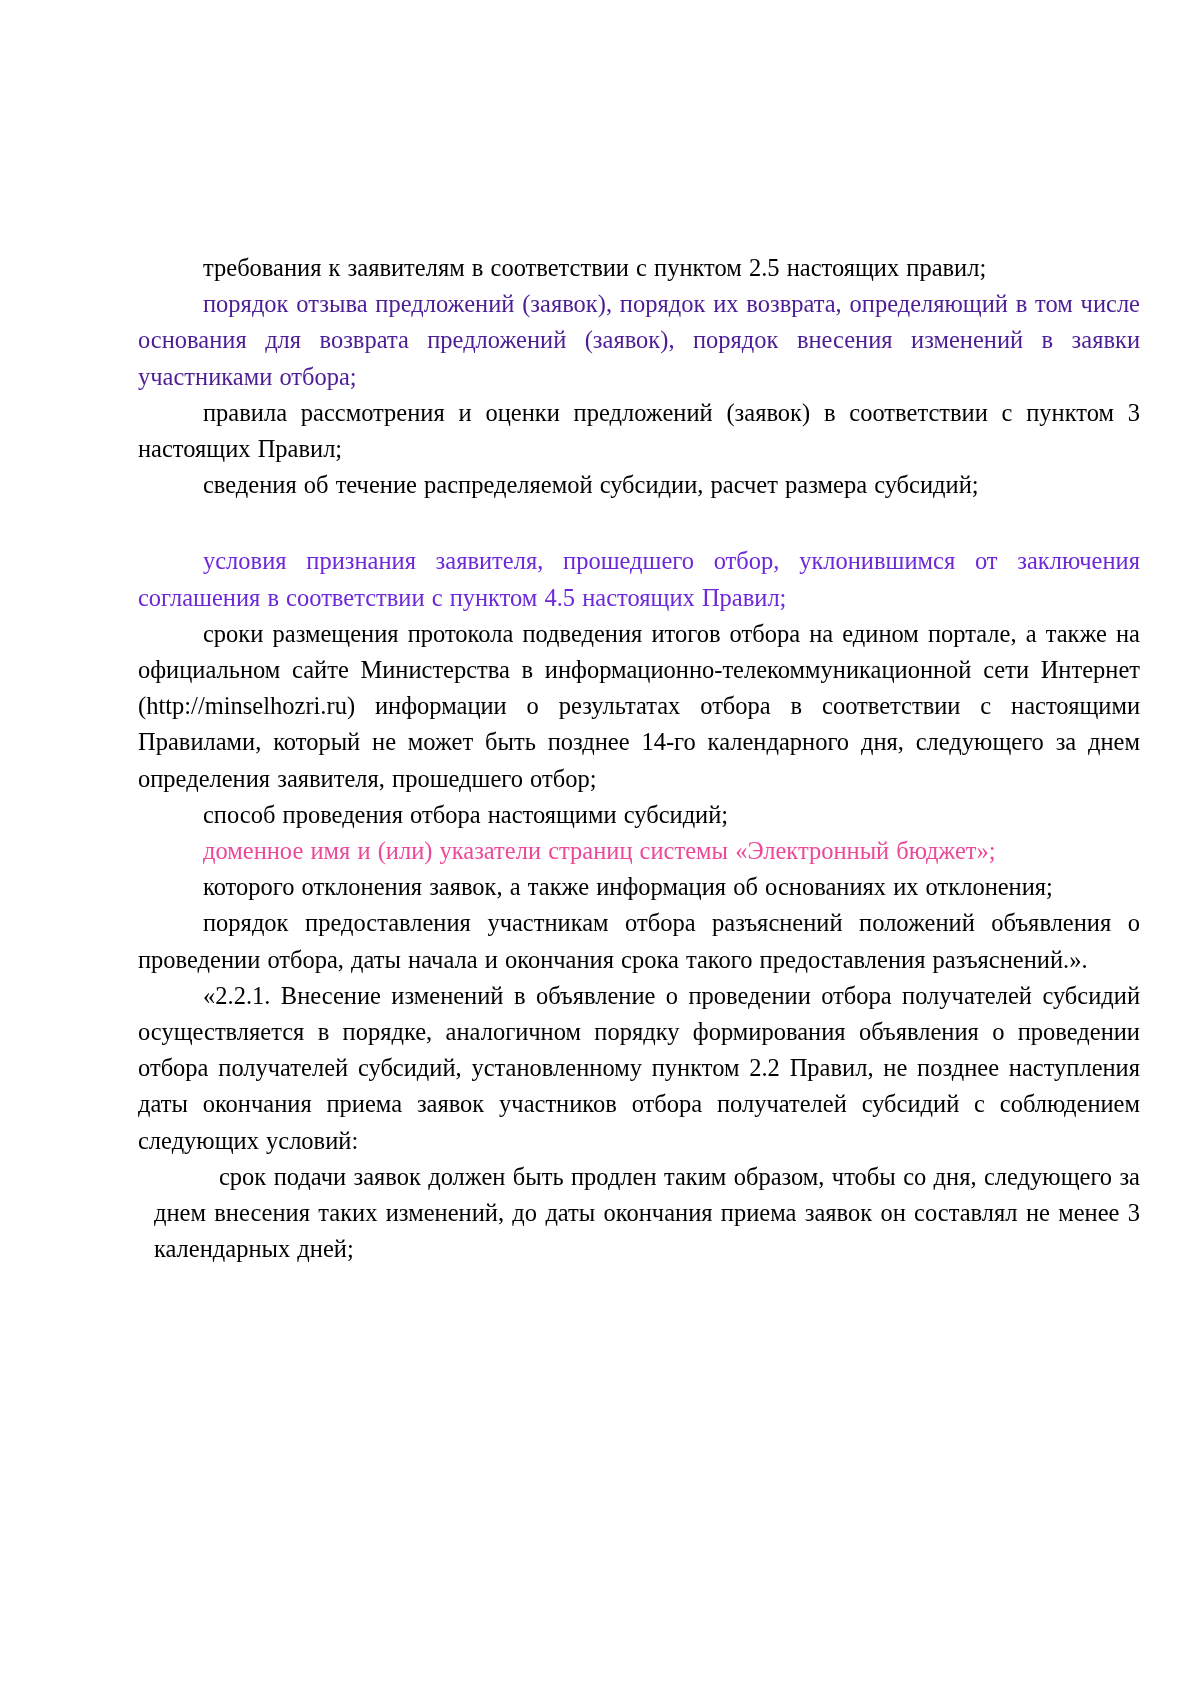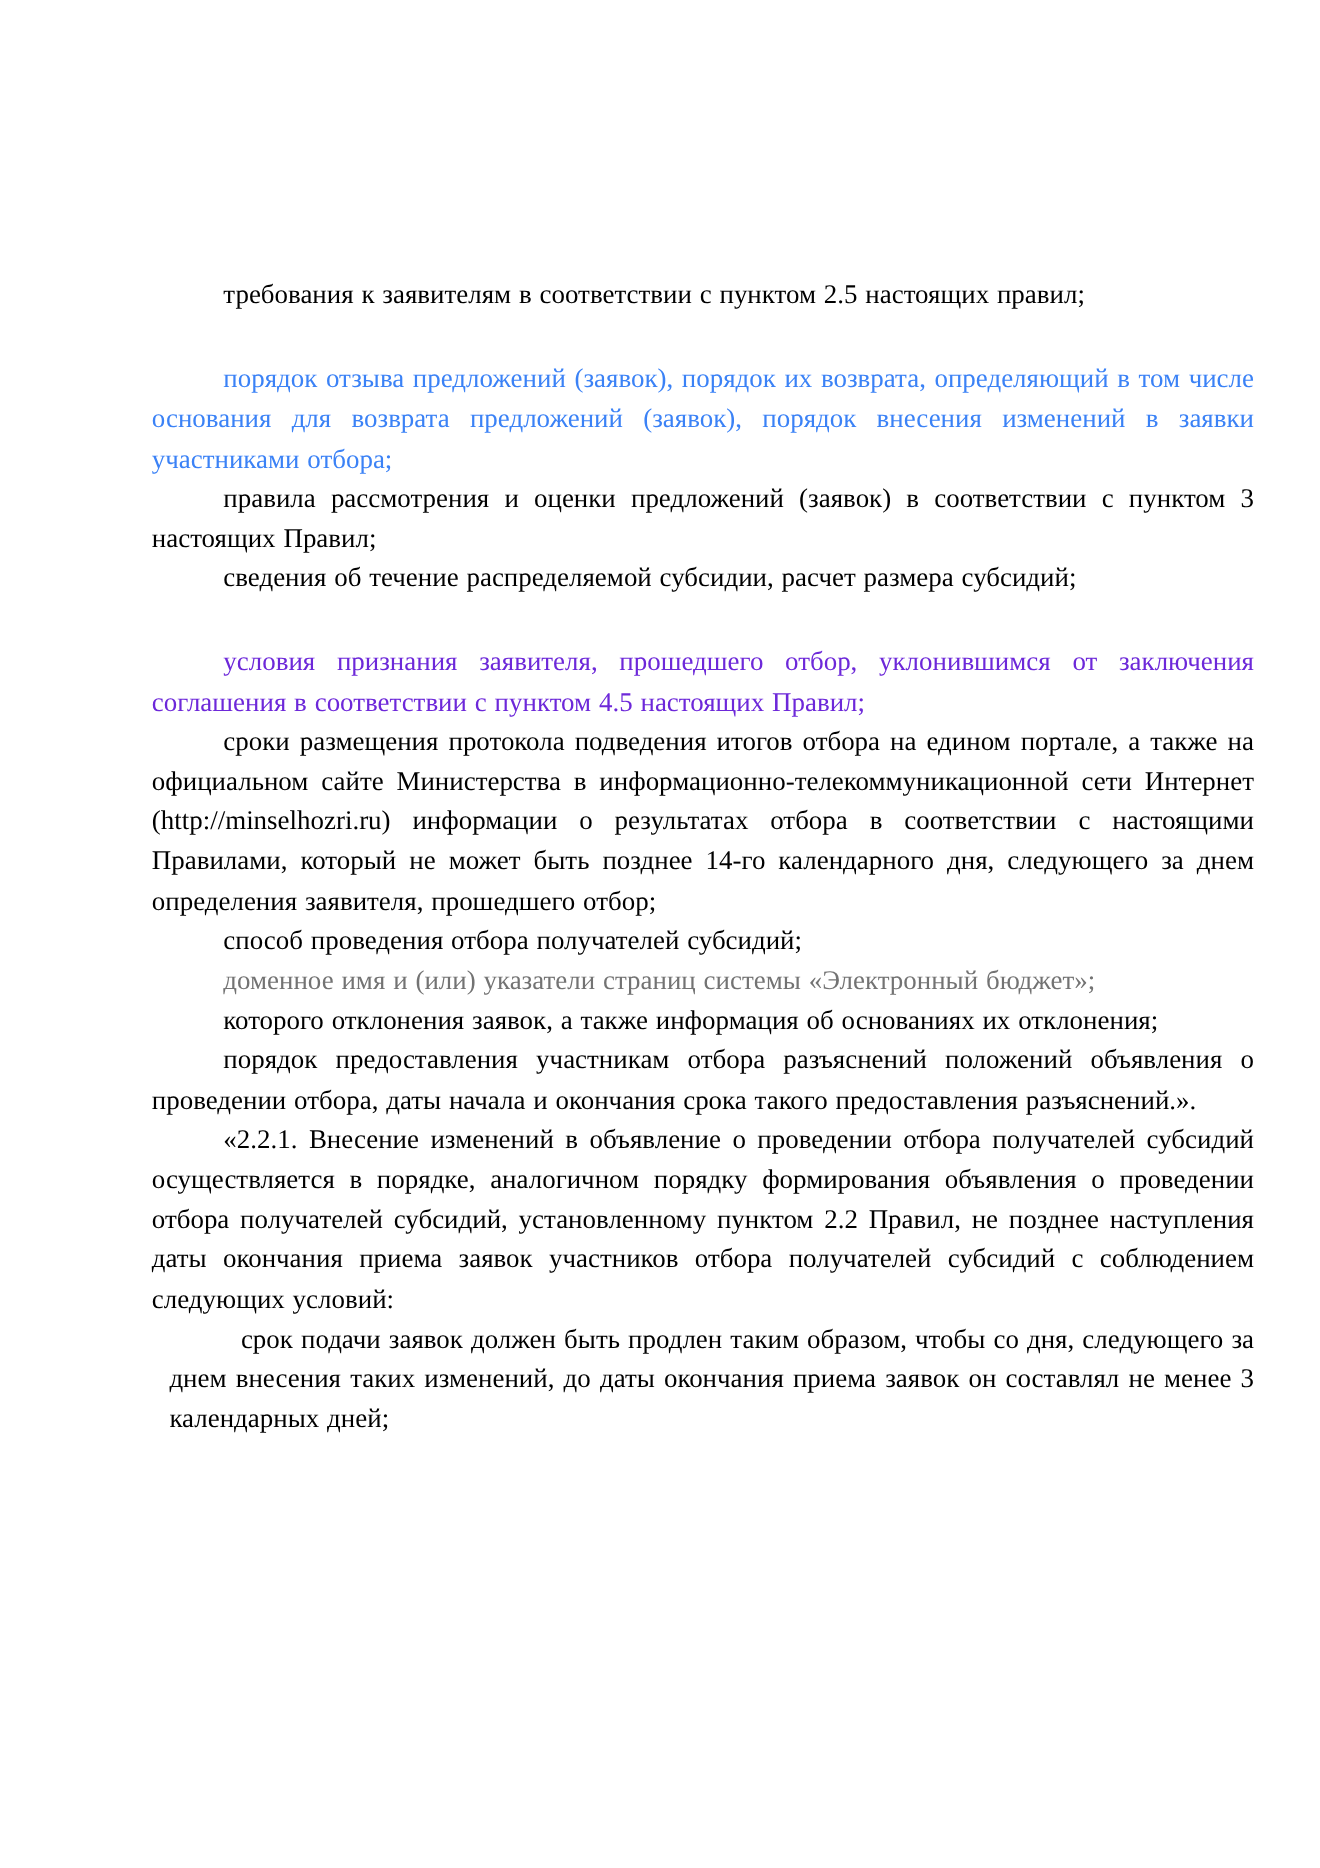--- a/index.html
+++ b/index.html
@@ -30,25 +30,25 @@
     text-indent: 65px;
     word-spacing: 1px;
   }
 </style>
 </head>
 <body>
 
 <div class="page" style="background: rgb(255, 255, 255);">
   <div class="text-block" id="doc-body">
       <p class="para" style="color: rgb(0, 0, 0);">требования к заявителям в соответствии с пунктом 2.5 настоящих правил;</p>
-      <p class="para" style="color: #3b82f6; margin-top: 41px;">порядок отзыва предложений (заявок), порядок их возврата, определяющий в том числе основания для возврата предложений (заявок), порядок внесения изменений в заявки участниками отбора;</p>
+      <p class="para" style="color: #4c1d95;">порядок отзыва предложений (заявок), порядок их возврата, определяющий в том числе основания для возврата предложений (заявок), порядок внесения изменений в заявки участниками отбора;</p>
       <p class="para" style="color: rgb(0, 0, 0);">правила рассмотрения и оценки предложений (заявок) в соответствии с пунктом 3 настоящих Правил;</p>
       <p class="para" style="color: rgb(0, 0, 0);">сведения об течение распределяемой субсидии, расчет размера субсидий;</p>
       <p class="para" style="color: #6d28d9; margin-top: 40px;">условия признания заявителя, прошедшего отбор, уклонившимся от заключения соглашения в соответствии с пунктом 4.5 настоящих Правил;</p>
       <p class="para" style="color: rgb(0, 0, 0);">сроки размещения протокола подведения итогов отбора на едином портале, а также на официальном сайте Министерства в информационно-телекоммуникационной сети Интернет (http://minselhozri.ru) информации о результатах отбора в соответствии с настоящими Правилами, который не может быть позднее 14-го календарного дня, следующего за днем определения заявителя, прошедшего отбор;</p>
-      <p class="para" style="color: rgb(0, 0, 0);">способ проведения отбора получателей субсидий;</p>
-      <p class="para" style="color: #737373;">доменное имя и (или) указатели страниц системы «Электронный бюджет»;</p>
+      <p class="para" style="color: rgb(0, 0, 0);">способ проведения отбора настоящими субсидий;</p>
+      <p class="para" style="color: #ec4899;">доменное имя и (или) указатели страниц системы «Электронный бюджет»;</p>
       <p class="para" style="color: rgb(0, 0, 0);">которого отклонения заявок, а также информация об основаниях их отклонения;</p>
       <p class="para" style="color: rgb(0, 0, 0);">порядок предоставления участникам отбора разъяснений положений объявления о проведении отбора, даты начала и окончания срока такого предоставления разъяснений.».</p>
       <p class="para" style="color: rgb(0, 0, 0);">«2.2.1. Внесение изменений в объявление о проведении отбора получателей субсидий осуществляется в порядке, аналогичном порядку формирования объявления о проведении отбора получателей субсидий, установленному пунктом 2.2 Правил, не позднее наступления даты окончания приема заявок участников отбора получателей субсидий с соблюдением следующих условий:</p>
       <p class="para" style="color: rgb(0, 0, 0); margin-left: 16px;">срок подачи заявок должен быть продлен таким образом, чтобы со дня, следующего за днем внесения таких изменений, до даты окончания приема заявок он составлял не менее 3 календарных дней;</p>
     </div>
 </div>
 
 </body></html>

